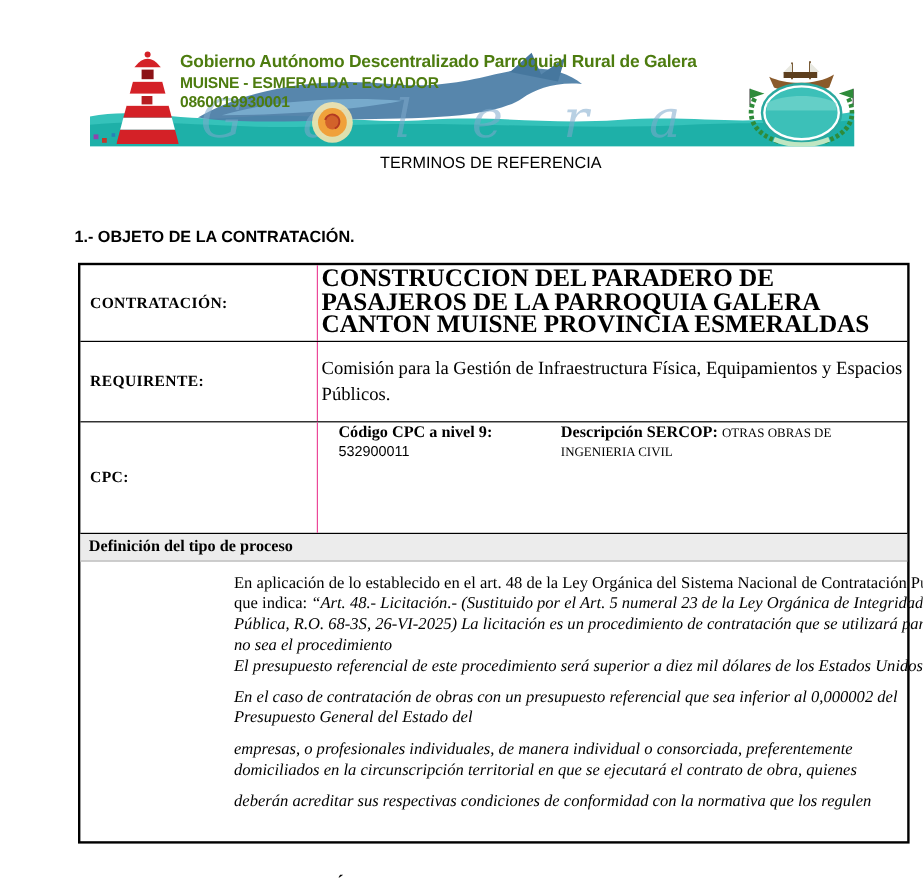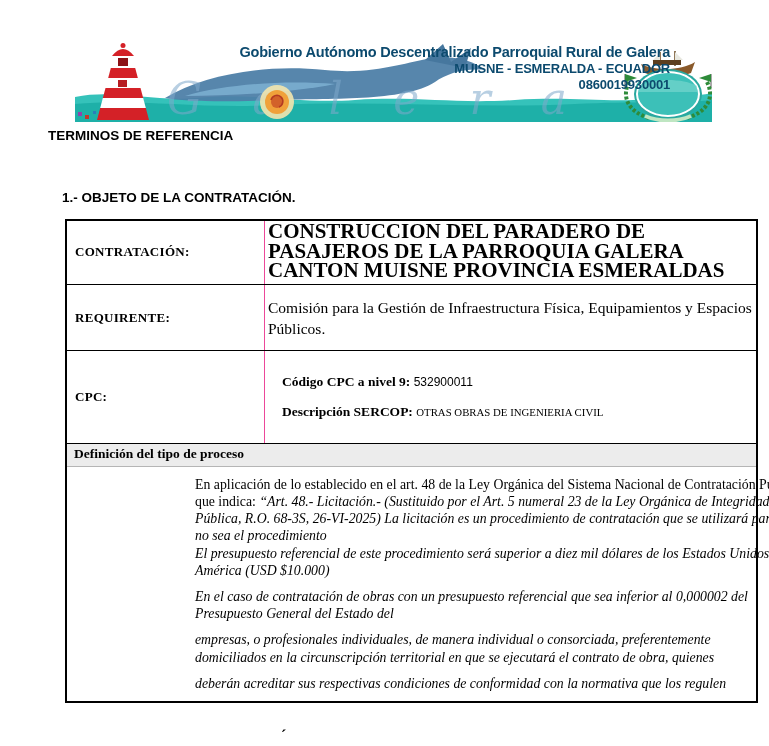--- a/index.html
+++ b/index.html
@@ -1,50 +1,50 @@
 <!DOCTYPE html>
 <html><head>
 <meta charset="utf-8">
 <style>
   html,body{margin:0;padding:0;background:#ffffff;}
   #page{position:relative;width:769px;height:746px;background:#ffffff;overflow:hidden;
         font-family:"Liberation Serif",serif;color:#000;}
 
   
   #header-art{position:absolute;left:75px;top:40px;width:637px;height:82px;}
-  #header-text{position:absolute;left:150px;top:45px;width:520px;text-align:right;
-               font-family:"Liberation Sans",sans-serif;font-weight:bold;color:#0c4a6e;
+  #header-text{position:absolute;left:150px;top:45px;width:520px;text-align:left;
+               font-family:"Liberation Sans",sans-serif;font-weight:bold;color:#4d7c0f;
                line-height:14px;letter-spacing:-0.2px;}
   #header-text .h-line1{font-size:14.5px;}
   #header-text .h-line2{font-size:13px;margin-top:3px;}
   #header-text .h-line3{font-size:13px;margin-top:2px;}
 
   
-  #doc-title{position:absolute;left:48px;top:128px;width:722px;text-align:left;
-             font-family:"Liberation Sans",sans-serif;font-weight:bold;font-size:13.5px;}
+  #doc-title{position:absolute;left:48px;top:128px;width:722px;text-align:center;
+             font-family:"Liberation Sans",sans-serif;font-weight:normal;font-size:13.5px;}
   #section1{position:absolute;left:62px;top:190px;font-family:"Liberation Sans",sans-serif;
             font-weight:bold;font-size:13.5px;}
 
   
   #tor-table{position:absolute;left:65px;top:219px;width:693px;height:484px;
              border:2px solid #000;box-sizing:border-box;display:flex;flex-direction:column;}
   .t-row{display:flex;border-bottom:1px solid #000;box-sizing:border-box;}
   .t-row:last-child{border-bottom:none;}
   .lbl-cell{width:198px;border-right:1px solid #ec4899;box-sizing:border-box;
             display:flex;align-items:center;padding-left:8px;
             font-weight:bold;font-size:13px;letter-spacing:0.3px;}
   .val-cell{flex:1;box-sizing:border-box;}
   #row-contratacion{height:64px;}
   #row-contratacion .val-cell{font-weight:bold;font-size:21px;line-height:19.5px;
                               padding:1px 2px 0 3px;width:492px;}
   #row-requirente{height:67px;}
   #row-requirente .val-cell{display:flex;align-items:center;font-size:15.5px;
                             line-height:21px;padding:0 4px 0 3px;}
   #row-cpc{height:93px;}
-  #row-cpc .val-cell{display:flex;flex-direction:column;justify-content:center;
+  #row-cpc .val-cell{display:flex;flex-direction:row;justify-content:center;
                      gap:14px;padding-left:17px;}
   .cpc-line{font-size:13.5px;font-weight:bold;}
   .cpc-plain{font-family:"Liberation Sans",sans-serif;font-weight:normal;font-size:12px;}
   .sercop-plain{font-family:Liberation Serif, serif;font-weight:normal;font-size:10.8px;}
   #row-defheader{height:23px;background:#ececec;border-bottom:1px solid #b5b5b5;
                  align-items:center;font-family:Liberation Serif, serif;}
   #row-defheader .def-h{font-weight:bold;font-size:13.5px;padding-left:7px;padding-bottom:2px;}
   #row-defbody{flex:1;display:block;padding:9px 2px 0 128px;}
   .def-line{font-size:13.8px;line-height:17.2px;white-space:nowrap;}
   .def-line i{font-style:italic;}
@@ -165,21 +165,20 @@
 
     <div class="t-row" id="row-defbody">
       <div class="def-block">
         <div class="def-line">En aplicación de lo establecido en el art. 48 de la Ley Orgánica del Sistema Nacional de Contratación Pública</div>
         <div class="def-line">
           <span>que indica: </span><i>“Art. 48.- Licitación.- (Sustituido por el Art. 5 numeral 23 de la Ley Orgánica de Integridad</i>
         </div>
         <div class="def-line italic">Pública, R.O. 68-3S, 26-VI-2025) La licitación es un procedimiento de contratación que se utilizará para la</div>
         <div class="def-line italic">no sea el procedimiento</div>
         <div class="def-line italic">El presupuesto referencial de este procedimiento será superior a diez mil dólares de los Estados Unidos de</div>
-        <div class="def-line italic">América (USD $10.000)</div>
       </div>
       <div class="def-block">
         <div class="def-line italic">En el caso de contratación de obras con un presupuesto referencial que sea inferior al 0,000002 del</div>
         <div class="def-line italic">Presupuesto General del Estado del</div>
       </div>
       <div class="def-block">
         <div class="def-line italic">empresas, o profesionales individuales, de manera individual o consorciada, preferentemente</div>
         <div class="def-line italic">domiciliados en la circunscripción territorial en que se ejecutará el contrato de obra, quienes</div>
       </div>
       <div class="def-block">

